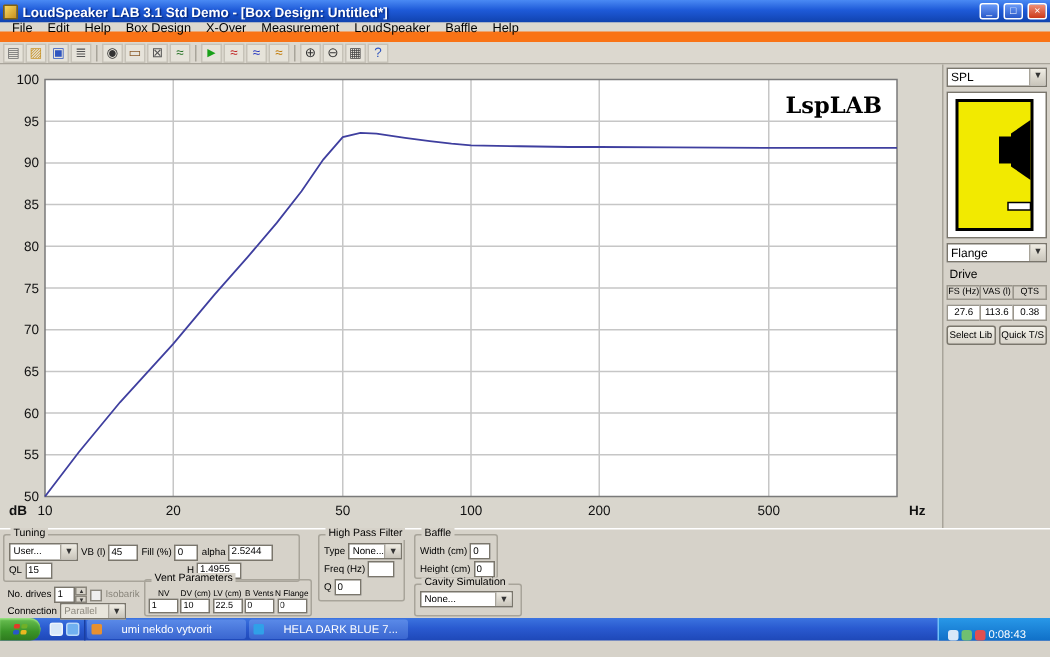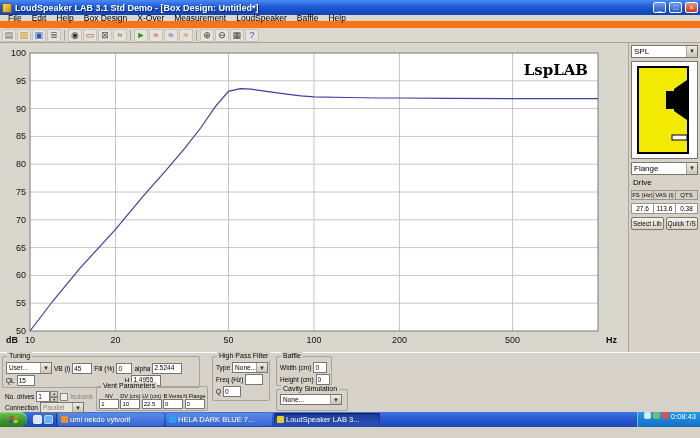--- a/index.html
+++ b/index.html
@@ -66,26 +66,26 @@
   .sb-seg{border:1px solid;border-color:#8a867c #fff #fff #8a867c;font-size:7.5px;padding:0 3px;line-height:7px;overflow:hidden;white-space:nowrap}
   .sb-0{width:298px}.sb-fr{width:86px}.sb-mag{width:100px}.sb-r{flex:1}
   
   .taskbar{height:15px;display:flex;align-items:stretch;background:linear-gradient(180deg,#3c74e0 0%,#2a5ad0 45%,#1e48b8 100%);flex:none}
   .start-btn{width:27px;display:flex;align-items:center;justify-content:center;flex:none;
     background:linear-gradient(180deg,#6cc254,#3a9428 60%,#2e7a1e);border-radius:0 7px 7px 0;margin-right:3px;box-shadow:inset 0 1px 1px #9ae284}
   .winlogo{display:grid;grid-template-columns:4px 4px;grid-template-rows:3px 3px;gap:1px;transform:skew(-8deg)}
   .wl{border-radius:1px}
   .quicklaunch{display:flex;align-items:center;gap:2px;padding:0 3px;border-right:1px solid #1a3ea0;flex:none}
   .ql-ico{width:9px;height:9px;border-radius:2px;border:1px solid rgba(255,255,255,.5)}
-  .task-btn{flex:0 1 106px;display:flex;align-items:center;gap:2px;margin:1px;padding:0 3px;border-radius:2px;
+  .task-btn{flex:0 1 106px;display:flex;align-items:center;gap:13px;margin:1px;padding:0 3px;border-radius:2px;
     background:linear-gradient(180deg,#5a8ae8,#3a66d0);color:#fff;overflow:hidden;min-width:0}
   .task-btn.active{background:linear-gradient(180deg,#1e3c94,#2a50b8);box-shadow:inset 0 1px 2px #0a1c58}
   .task-ico{width:7px;height:7px;border-radius:1px;flex:none}
   .task-label{font-size:7.5px;white-space:nowrap;overflow:hidden;text-overflow:ellipsis}
-  .tray{margin-left:auto;display:flex;align-items:flex-start;gap:2px;padding:0 4px 0 6px;flex:none;
+  .tray{margin-left:auto;display:flex;align-items:flex-end;gap:2px;padding:0 16px 0 6px;flex:none;
     background:linear-gradient(180deg,#2898e8,#1070c8);border-left:1px solid #70c0f8;color:#fff}
   .tray-ico{width:7px;height:7px;border-radius:2px}
   .tray-time{font-size:7.5px}
 </style>
 </head>
 <body>
 
 <div class="app">
 
   <div class="titlebar">
@@ -353,24 +353,20 @@
       </div>
     <div style="display:flex;flex:1;min-width:0" id="task-buttons">
         <div class="task-btn">
           <span class="task-ico" style="background: rgb(232, 144, 48);"></span>
           <span class="task-label">umi nekdo vytvorit</span>
         </div>
         <div class="task-btn">
           <span class="task-ico" style="background: rgb(48, 160, 232);"></span>
           <span class="task-label">HELA DARK BLUE 7...</span>
         </div>
-        <div class="task-btn active">
-          <span class="task-ico" style="background: rgb(232, 208, 32);"></span>
-          <span class="task-label">LoudSpeaker LAB 3...</span>
-        </div>
       </div>
     <div class="tray">
       <span id="tray-icons" style="display:flex;gap:2px">
           <span class="tray-ico" style="background: rgb(216, 232, 248);"></span>
           <span class="tray-ico" style="background: rgb(112, 192, 112);"></span>
           <span class="tray-ico" style="background: rgb(224, 80, 80);"></span>
         </span>
       <span class="tray-time">0:08:43</span>
     </div>
   </div>

